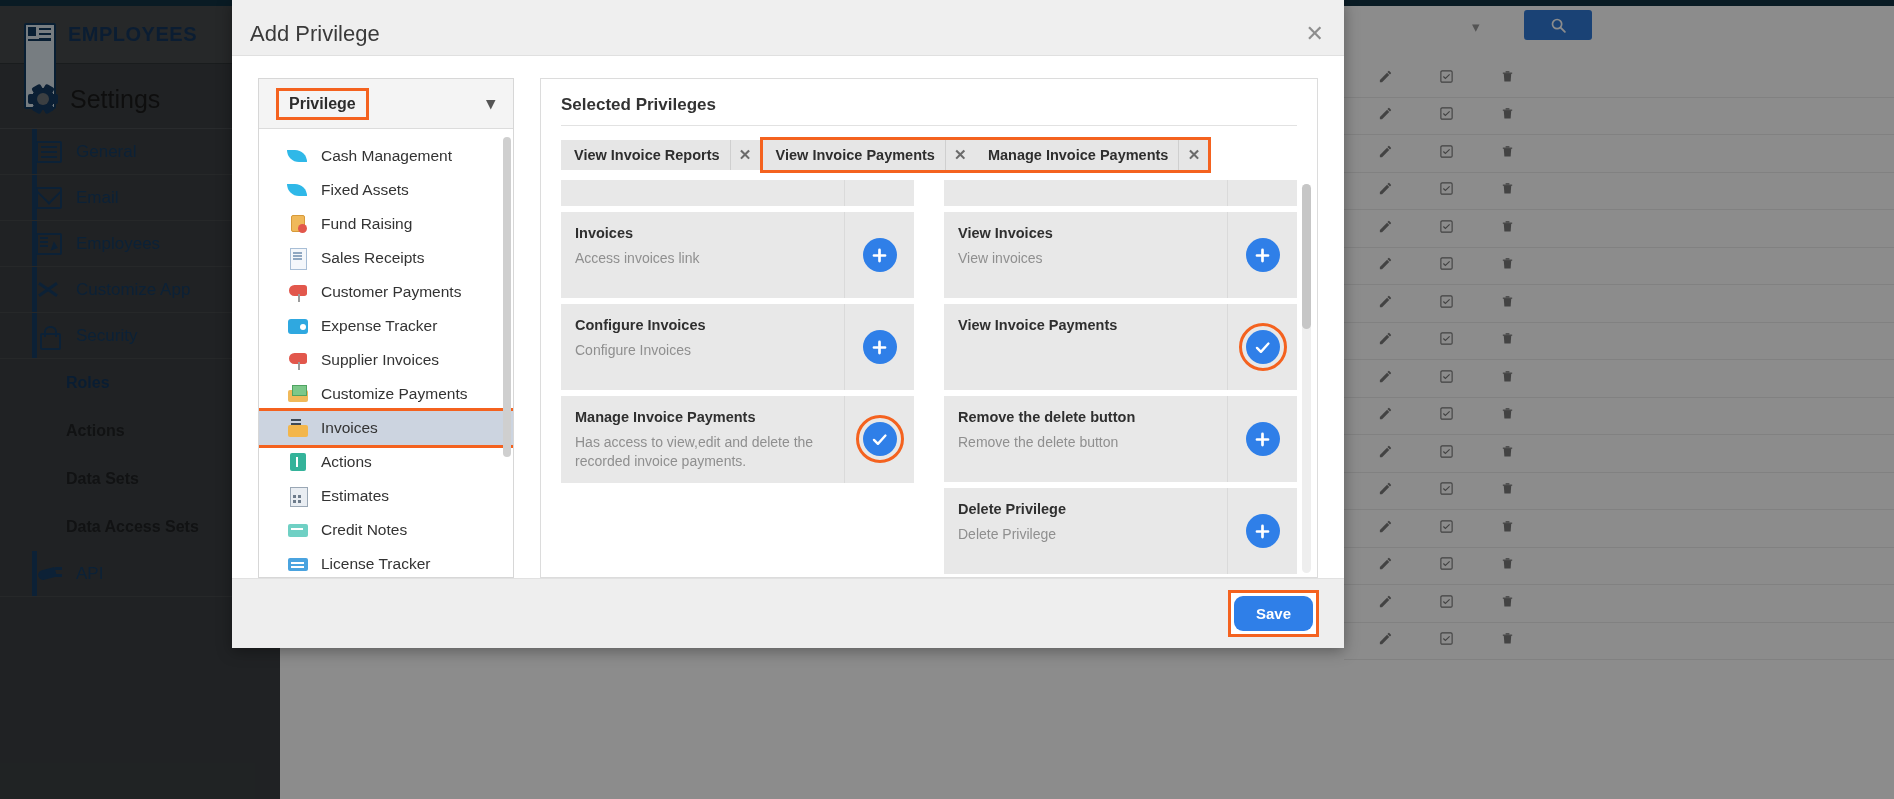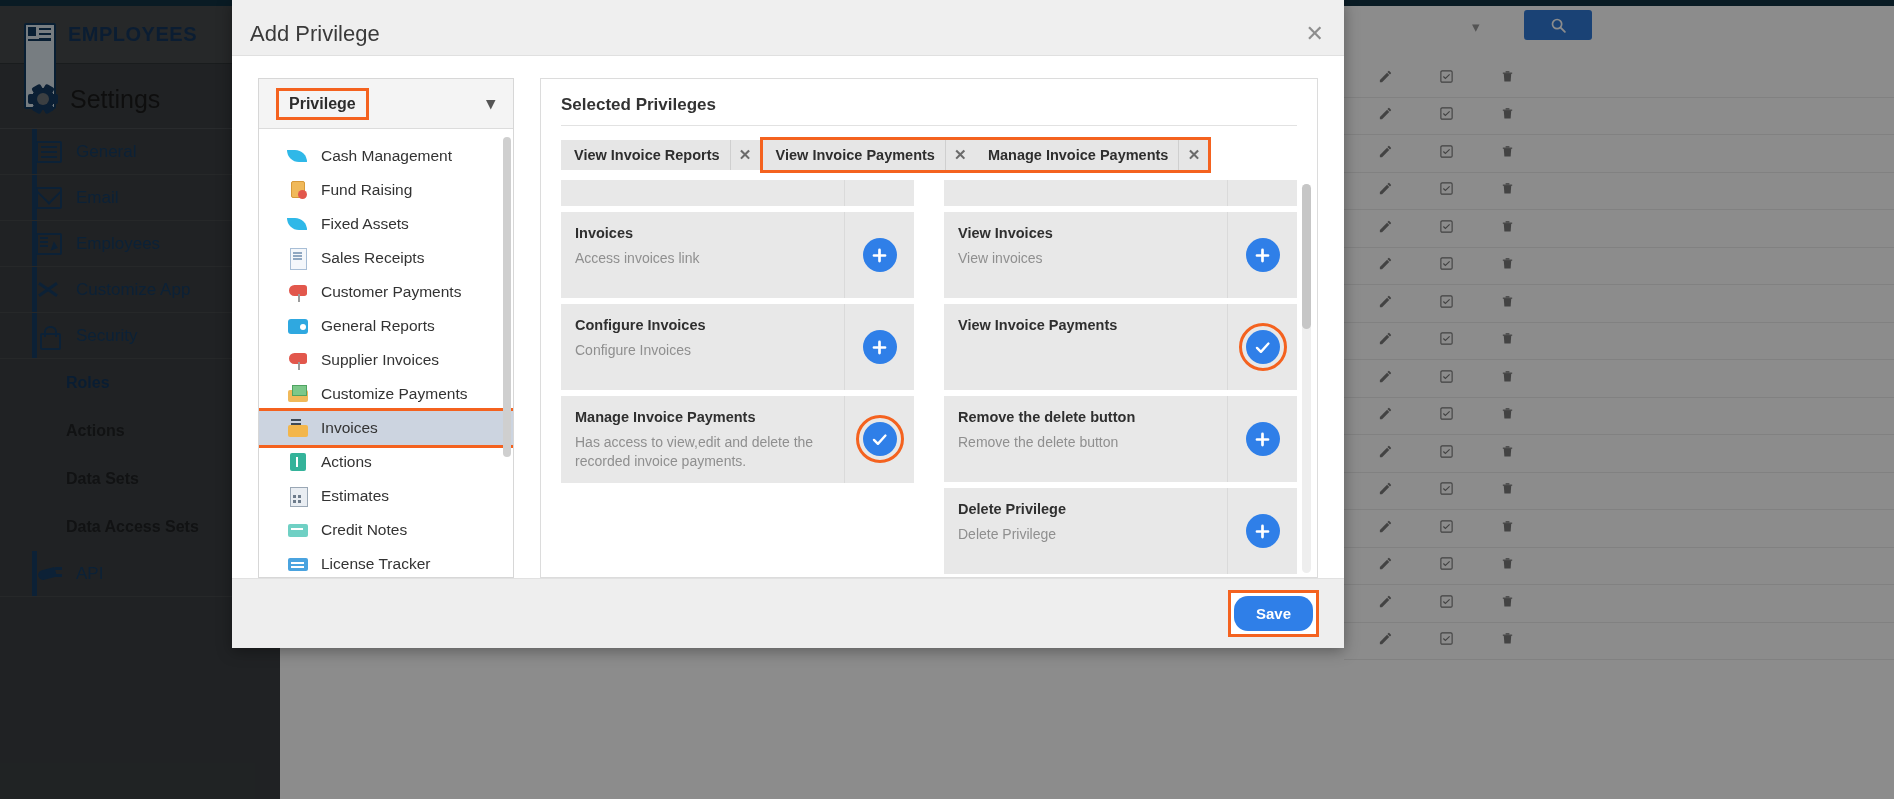--- a/index.html
+++ b/index.html
@@ -234,21 +234,21 @@
     position:absolute; right: 6px; top: 4px; width: 9px; bottom: 4px;
     background:#eeeeee; border-radius:5px;
   }
 
   .modal-foot {
     height: 70px; background:#eeeeee; border-top:1px solid #e1e1e1;
     display:flex; align-items:center; justify-content:flex-end; padding-right: 28px;
   }
   .savebtn {
     background:#2f7fe8; color:#fff; font-size:15px; font-weight:bold;
-    padding: 9px 22px; border-radius: 14px; cursor:pointer;
+    padding: 9px 22px; border-radius: 9px; cursor:pointer;
   }
   .savewrap { outline: 3px solid #f4621f; padding: 3px; background:#fff; }
 </style>
 </head>
 <body>
 
 <div id="root">
 
   <div class="bg-layer">
     <div class="topstrip"></div>
@@ -587,38 +587,38 @@
         <div class="picker-head">
           <span class="picker-head-label hl">Privilege</span>
           <span class="chev">▾</span>
         </div>
         <div class="picker-list" id="picker-list">
           <div class="pl-item">
               <span class="pico g-leaf"></span>
               <span>Cash Management</span>
             </div>
             <div class="pl-item">
+              <span class="pico g-leaf"></span>
+              <span>Fixed Assets</span>
+            </div>
+            <div class="pl-item">
               <span class="pico g-coins"></span>
               <span>Fund Raising</span>
             </div>
             <div class="pl-item">
-              <span class="pico g-leaf"></span>
-              <span>Fixed Assets</span>
-            </div>
-            <div class="pl-item">
               <span class="pico g-receipt"></span>
               <span>Sales Receipts</span>
             </div>
             <div class="pl-item">
               <span class="pico g-mailbox"></span>
               <span>Customer Payments</span>
             </div>
             <div class="pl-item">
               <span class="pico g-wallet"></span>
-              <span>General Reports</span>
+              <span>Expense Tracker</span>
             </div>
             <div class="pl-item">
               <span class="pico g-mailbox"></span>
               <span>Supplier Invoices</span>
             </div>
             <div class="pl-item">
               <span class="pico g-money"></span>
               <span>Customize Payments</span>
             </div>
             <div class="pl-item sel hl">

